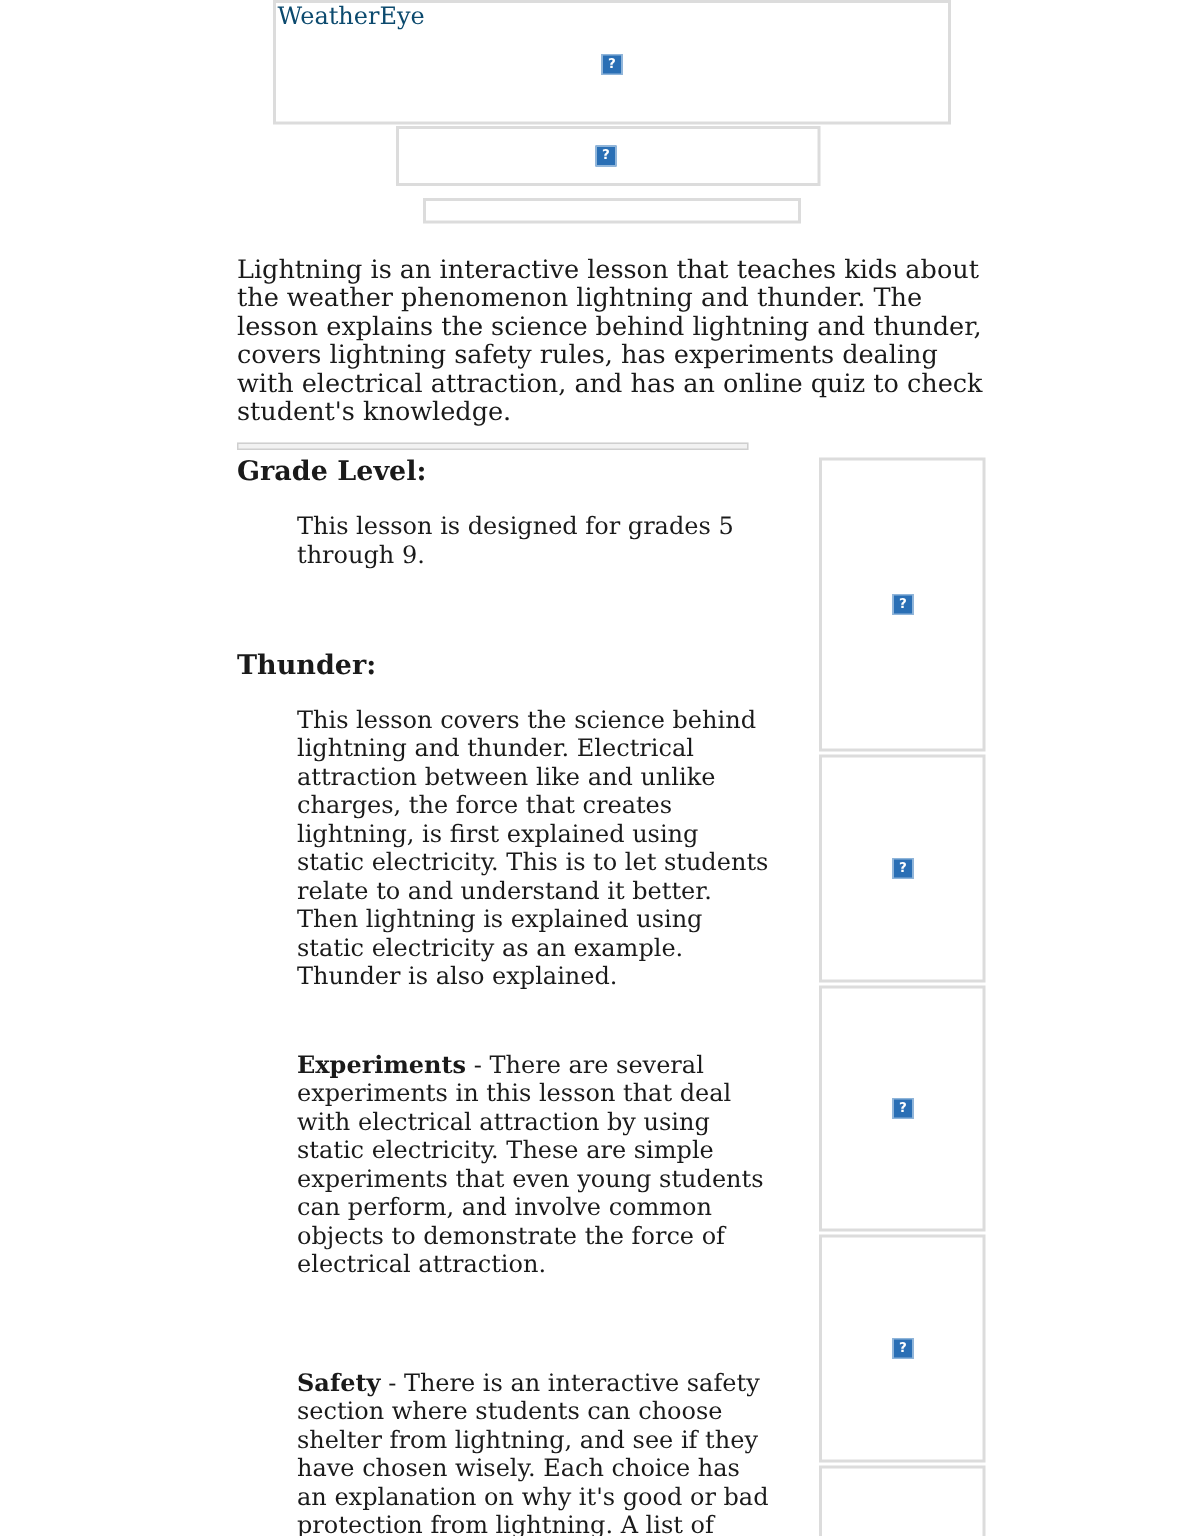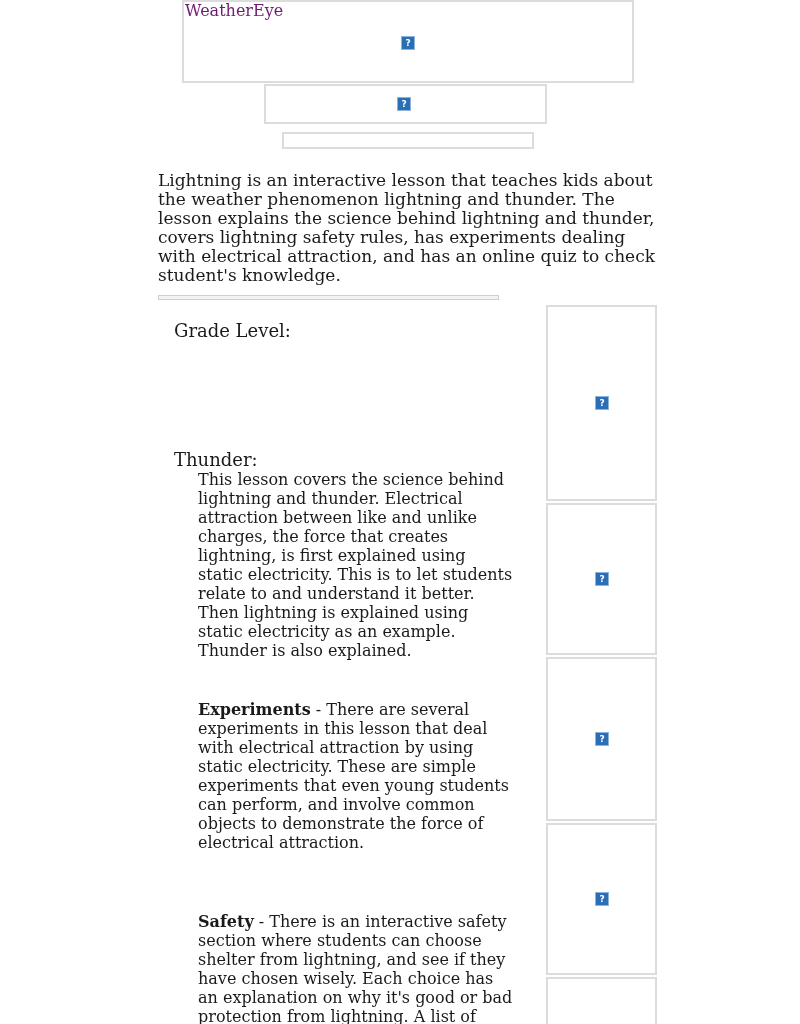--- a/index.html
+++ b/index.html
@@ -11,27 +11,27 @@
     position: absolute; box-sizing: border-box;
     border: 2px solid #dcdcdc; background: #fff;
   }
   .broken {
     position: absolute; width: 14px; height: 14px; box-sizing: border-box;
     border: 1px solid #8fb5da; background: #2a6fb5; color: #fff;
     font: bold 9px "DejaVu Sans", sans-serif; line-height: 12px; text-align: center;
   }
   .alt {
     position: absolute; left: 1px; top: -1px;
-    font-size: 16px; font-family: "DejaVu Serif", serif; color: #701a75;
+    font-size: 16px; font-family: "DejaVu Serif", serif; color: #0c4a6e;
   }
   .text {
     position: absolute; font-size: 17px; line-height: 19px;
   }
   h2 {
-    position: absolute; margin: 16px; font-size: 18px; font-weight: normal; left: 158px;
+    position: absolute; margin: 0; font-size: 18px; font-weight: bold; left: 158px;
   }
   .para { position: absolute; left: 198px; width: 315px; font-size: 16px; line-height: 19px; margin: 0; }
   .rule {
     position: absolute; left: 158px; top: 295px; width: 341px; height: 5px;
     box-sizing: border-box; border: 1px solid #cfcfcf; background: #f2f2f2;
   }
 </style>
 </head>
 <body>
 
@@ -45,21 +45,21 @@
 </div>
 
 <div class="imgbox" style="left:282px; top:132px; width:252px; height:17px;"></div>
 
 <div class="text" style="left:158px; top:171px; width:505px;">Lightning is an interactive lesson that teaches kids about the weather phenomenon lightning and thunder. The lesson explains the science behind lightning and thunder, covers lightning safety rules, has experiments dealing with electrical attraction, and has an online quiz to check student's knowledge.</div>
 
 <div class="rule"></div>
 
 <h2 style="top:304px;">Grade Level:</h2>
 <p class="para" style="top:341px;">
-  <br>
+  <span>This lesson is designed for grades 5 through 9.</span><br>
 </p>
 
 <h2 style="top:433px;">Thunder:</h2>
 <p class="para" style="top:470px;">This lesson covers the science behind lightning and thunder. Electrical attraction between like and unlike charges, the force that creates lightning, is first explained using static electricity. This is to let students relate to and understand it better. Then lightning is explained using static electricity as an example. Thunder is also explained.</p>
 
 <p class="para" style="top:676px;margin-top:24px;">
   <b>Experiments</b><span> - There are several experiments in this lesson that deal with electrical attraction by using static electricity. These are simple experiments that even young students can perform, and involve common objects to demonstrate the force of electrical attraction.</span>
 </p>
 
 <p class="para" style="top:896px;margin-top:16px;">

